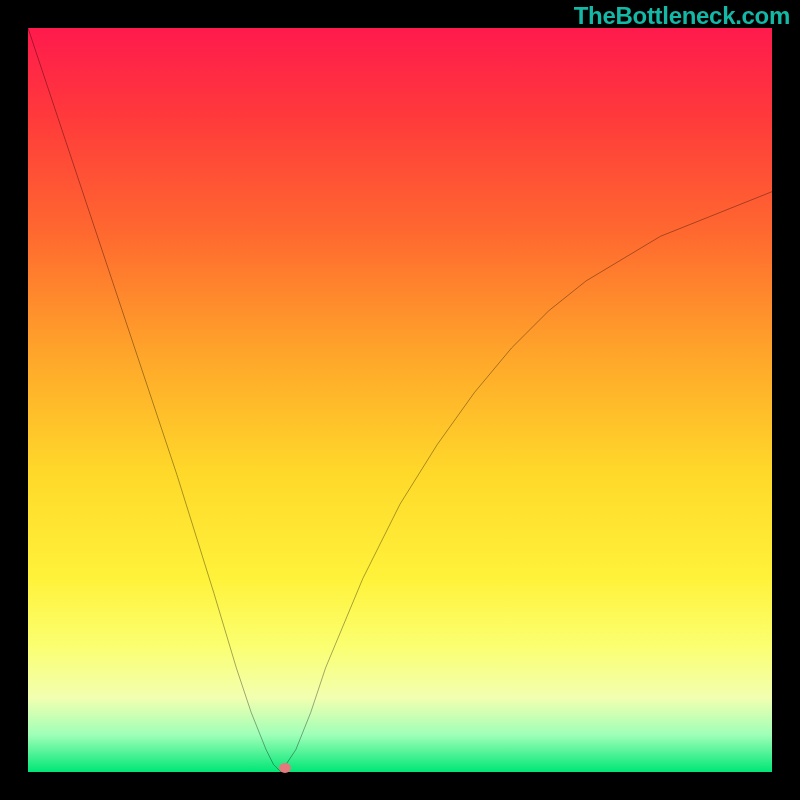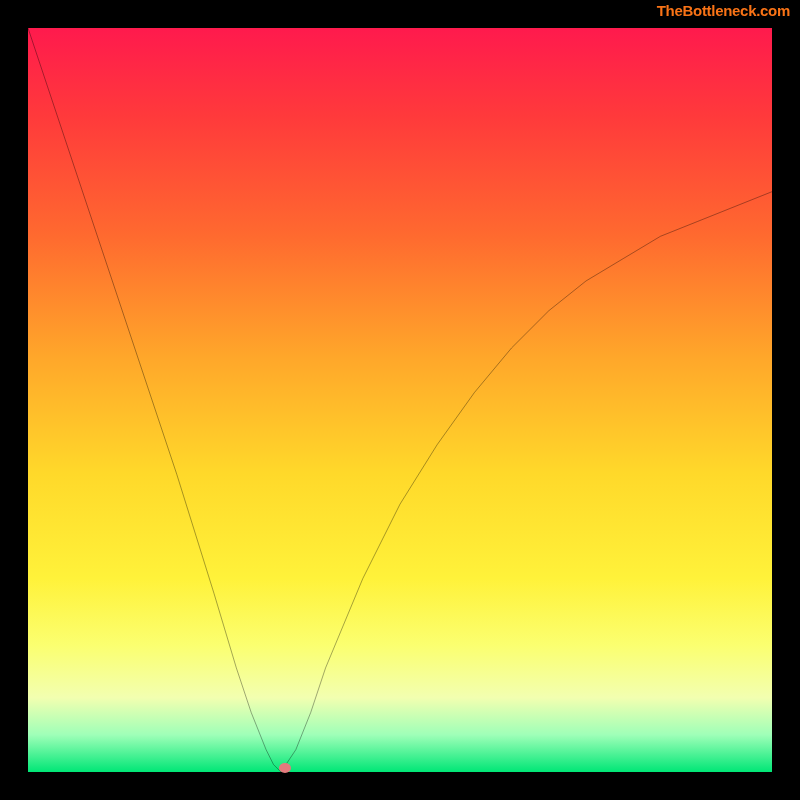--- a/index.html
+++ b/index.html
@@ -42,23 +42,23 @@
     left: 0;
     top: 0;
     width: 744px;
     height: 744px;
   }
   .watermark {
     position: absolute;
     top: 2px;
     right: 10px;
     font-family: Arial, Helvetica, sans-serif;
-    font-size: 15px;
+    font-size: 24px;
     font-weight: 600;
-    color: #f97316;
+    color: #14b8a6;
     letter-spacing: -0.3px;
     user-select: none;
   }
   .dot {
     position: absolute;
     width: 12px;
     height: 10px;
     border-radius: 50%;
     background: #e47a7d;
   }

